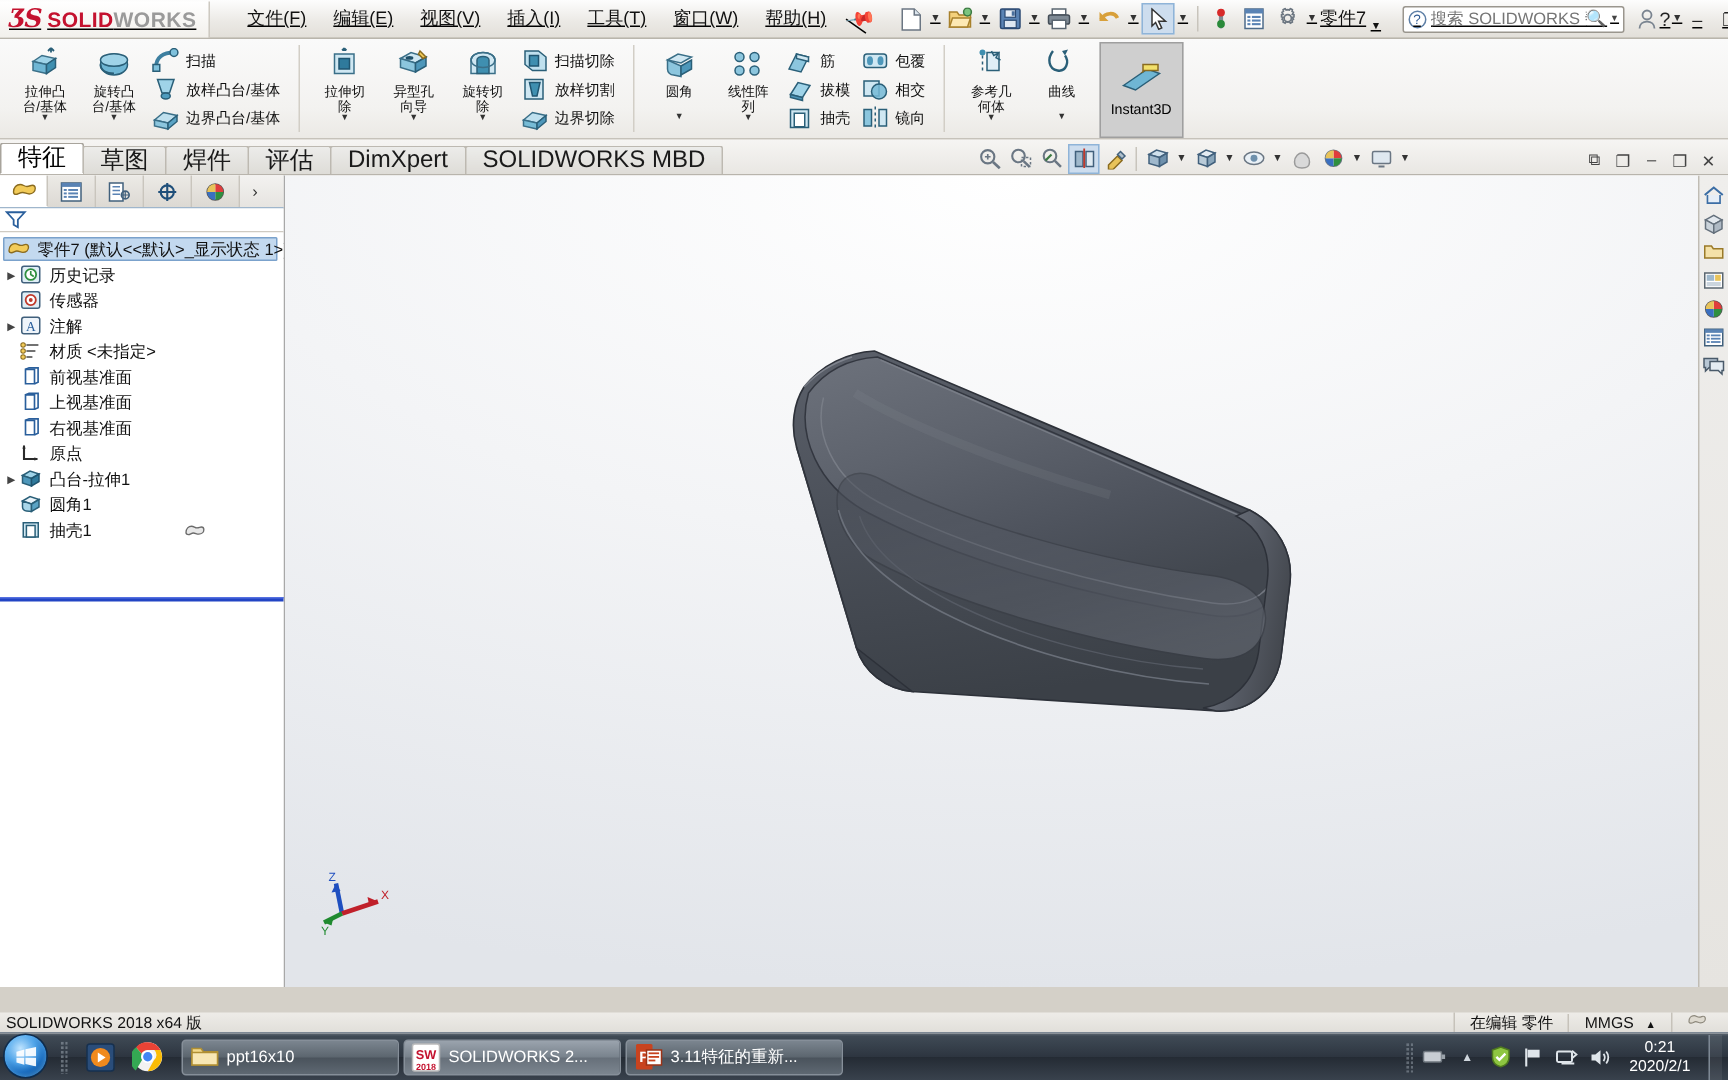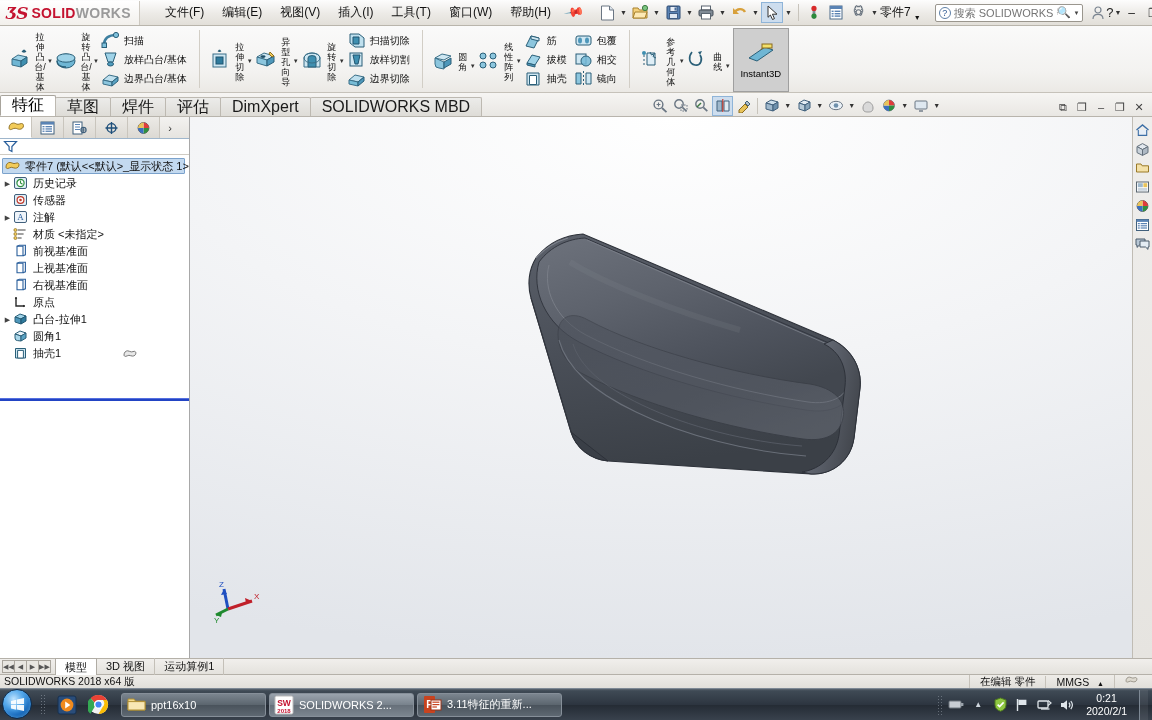--- a/index.html
+++ b/index.html
@@ -11,21 +11,21 @@
     background:#d4d0c8;
     -webkit-font-smoothing:antialiased;
   }
   .app{ position:relative; width:1152px; height:720px; }
 
   
   .titlebar{
     position:absolute; left:0; top:0; width:1152px; height:26px;
     background:linear-gradient(#fdfdfd,#eceae6 55%,#e2dfd9);
     border-bottom:1px solid #b9b5ac;
-    display:flex; align-items:center;
+    display:flex; align-items:center;text-decoration:underline;
   }
   .sw-logo{
     display:flex; align-items:center; height:24px; padding:0 8px 0 6px;
     margin-right:4px;
     background:linear-gradient(#ffffff,#f2f0ec);
     border-right:1px solid #cdc9c1;
   }
   .sw-logo .ds{
     font-family:"DejaVu Serif",serif; font-style:italic; font-weight:bold;
     font-size:17px; color:#c4122f; letter-spacing:-1px; margin-right:4px;
@@ -81,21 +81,21 @@
   
   .ribbon{
     position:absolute; left:0; top:26px; width:1152px; height:67px;
     background:linear-gradient(#fafafa,#f3f2f0 70%,#ebe9e5);
     border-bottom:1px solid #c6c2ba;
     display:flex; align-items:stretch; padding-left:4px;
   }
   .rgroup{ display:flex; align-items:stretch; padding:2px 3px 0 3px; }
   .rsep{ width:1px; background:#d2cec6; margin:4px 4px; }
   .rbig{
-    width:46px; display:flex; flex-direction:row; align-items:center;
+    width:46px; display:flex; flex-direction:column; align-items:center;
     padding-top:3px; cursor:pointer; text-align:center;
   }
   .rbig .ic{ width:26px;height:24px; margin-bottom:1px; }
   .rbig .lbl{ font-size:9px; line-height:10px; color:#111; }
   .rbig .dd{ font-size:6px; color:#333; line-height:7px; }
   .rcol{ display:flex; flex-direction:column; justify-content:flex-start; padding-top:3px; }
   .rsmall{
     display:flex; align-items:center; height:19px; padding:0 5px 0 2px;
     cursor:pointer; white-space:nowrap;
   }
@@ -1126,31 +1126,20 @@
         <div class="rsb">
           <svg width="15" height="14" viewBox="0 0 15 14">
               <path d="M1 2h9v6H4.5L2 10.4V8H1z" fill="#b7c6d4" stroke="#4a5a6a"></path>
               <path d="M5 4h9v6h-1v2.4L10.5 10H5z" fill="#e4ecf3" stroke="#4a5a6a"></path>
             </svg>
         </div>
       </div>
     </div>
   </div>
 
-  <div class="btabs">
-    <div class="navarrows">
-      <div class="na">◀◀</div>
-      <div class="na">◀</div>
-      <div class="na">▶</div>
-      <div class="na">▶▶</div>
-    </div>
-    <div class="btab active">模型</div>
-    <div class="btab">3D 视图</div>
-    <div class="btab">运动算例1</div>
-  </div>
 
   <div class="statusbar">
     <span>SOLIDWORKS 2018 x64 版</span>
     <span class="sright">
       <span class="sitem">在编辑 零件</span>
       <span class="sitem">
         <span>MMGS</span>
         <span style="font-size:7px;margin-left:5px">▲</span>
       </span>
       <span class="sitem">

